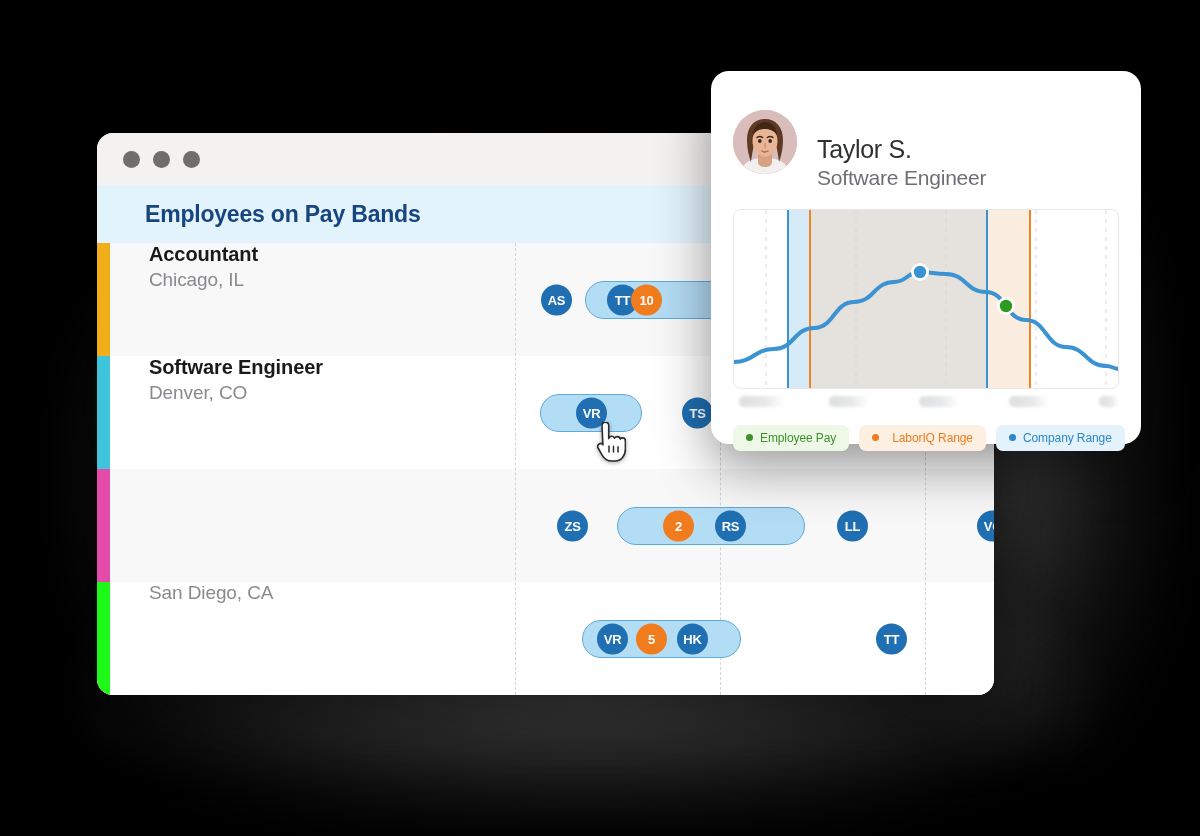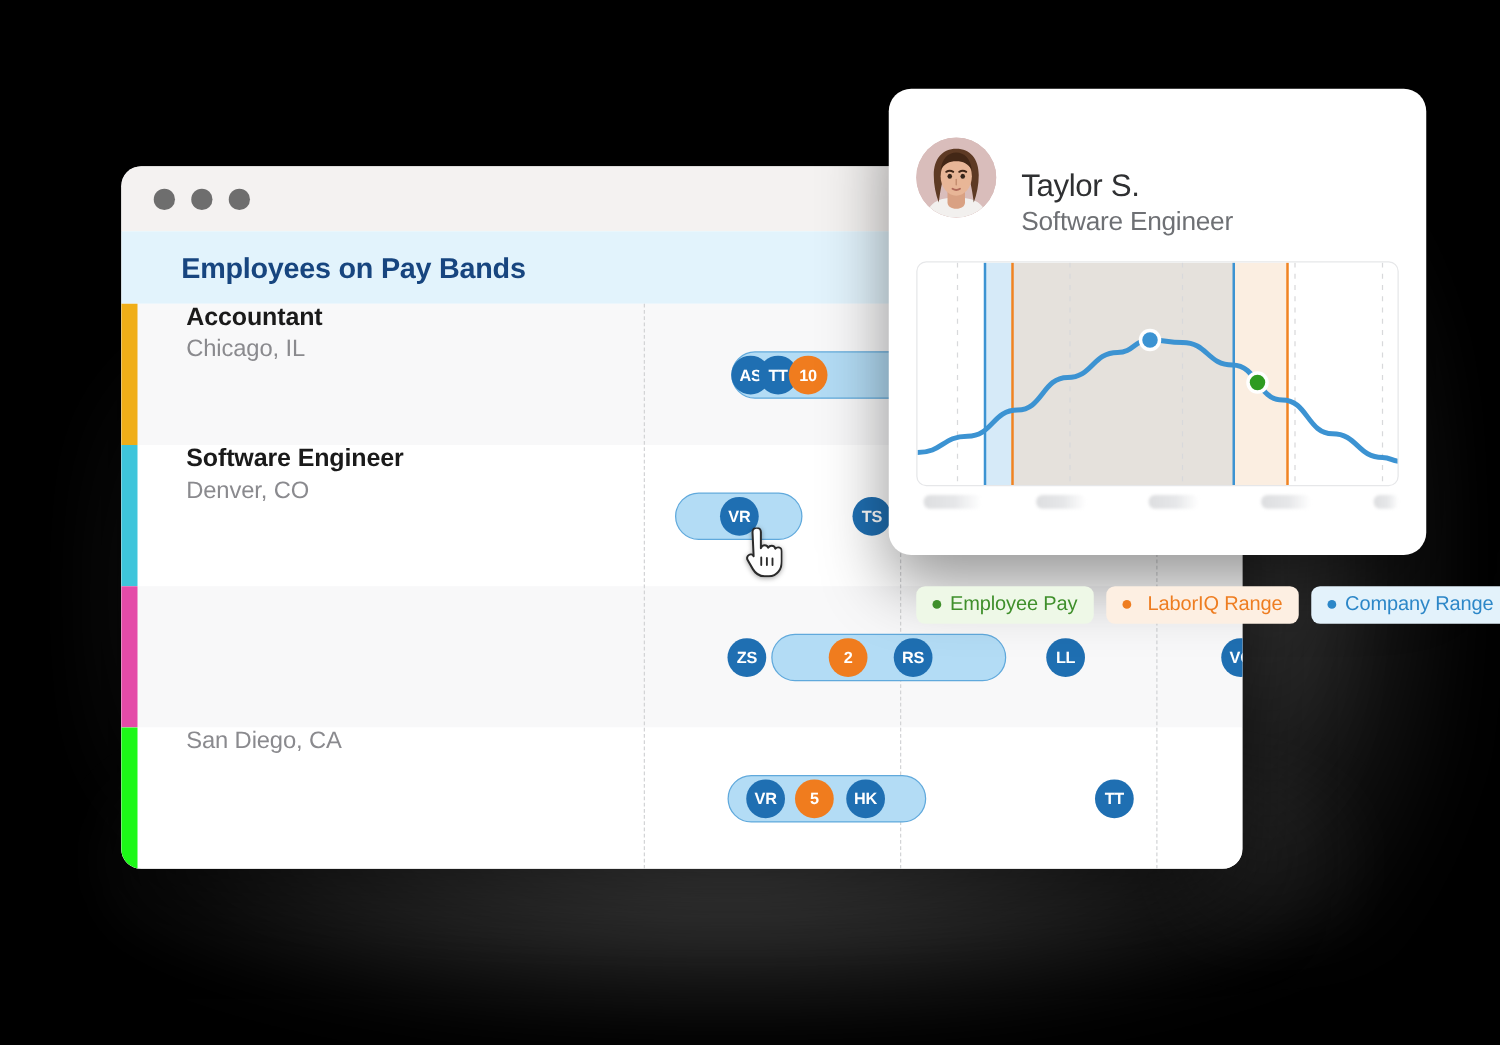--- a/index.html
+++ b/index.html
@@ -274,24 +274,23 @@
     display: flex;
     gap: 10px;
     margin-top: 9px;
   }
   .legend-item {
     display: flex;
     align-items: center;
     gap: 7px;
     padding: 6px 13px;
     border-radius: 7px;
-    font-size: 16px;
+    font-size: 12px;
     letter-spacing: -0.1px;
     white-space: nowrap;
-    margin-top: 44px;
   }
   .legend-dot {
     width: 7px; height: 7px;
     border-radius: 50%;
     flex: none;
   }
   .lg-green  { background: #EEF8E7; color: #3F8F2B; }
   .lg-orange { background: #FDEFE2; color: #EE7D21; gap: 13px; }
   .lg-blue   { background: #E3F2FB; color: #2C87C8; }
 </style>
@@ -323,21 +322,21 @@
           <div class="gridline" style="left: 828px;"></div>
         </div>
     <div class="row shaded">
           <div class="row-accent" style="background: rgb(240, 174, 24);"></div>
           <div class="row-label">
             <div class="row-title">Accountant</div>
             <div class="row-sub">Chicago, IL</div>
           </div>
           <div class="row-plot">
             <div class="band" style="left: 158px; width: 196px;"></div>
-            <div class="badge blue" style="left: 114px; margin-left: 44px;">AS</div>
+            <div class="badge blue" style="left: 114px;">AS</div>
             <div class="badge blue" style="left: 180px;">TT</div>
             <div class="badge orange" style="left: 204px;">10</div>
             <div class="badge blue" style="left: 292px;">OG</div>
           </div>
         </div>
         <div class="row plain">
           <div class="row-accent" style="background: rgb(62, 197, 219);"></div>
           <div class="row-label">
             <div class="row-title">Software Engineer</div>
             <div class="row-sub">Denver, CO</div>
@@ -347,21 +346,21 @@
             <div class="badge blue" style="left: 149px;">VR</div>
             <div class="badge blue" style="left: 255px;">TS</div>
           </div>
         </div>
         <div class="row shaded">
           <div class="row-accent" style="background: rgb(228, 75, 168);"></div>
           <div class="row-label">
           </div>
           <div class="row-plot">
             <div class="band" style="left: 190px; width: 188px;"></div>
-            <div class="badge blue" style="left: 155px;">ZS</div>
+            <div class="badge blue" style="left: 130px;">ZS</div>
             <div class="badge orange" style="left: 236px;">2</div>
             <div class="badge blue" style="left: 288px;">RS</div>
             <div class="badge blue" style="left: 410px;">LL</div>
             <div class="badge blue" style="left: 550px;">VC</div>
           </div>
         </div>
         <div class="row plain">
           <div class="row-accent" style="background: rgb(29, 248, 24);"></div>
           <div class="row-label">
             <div class="row-sub">San Diego, CA</div>

